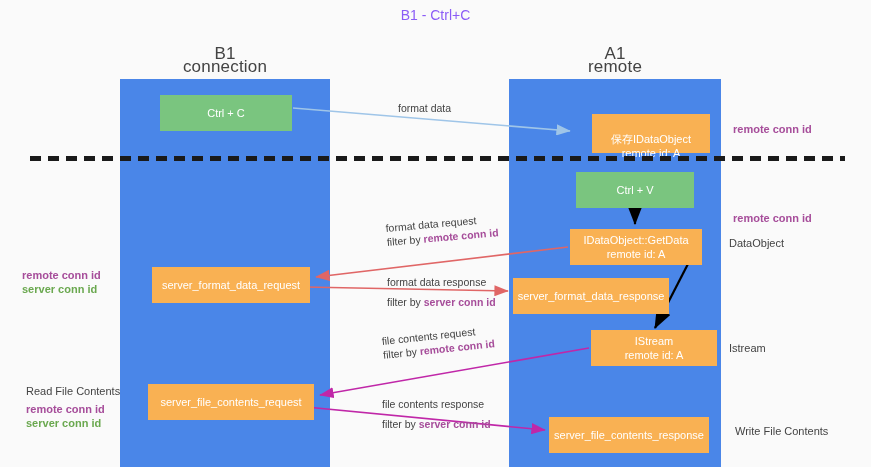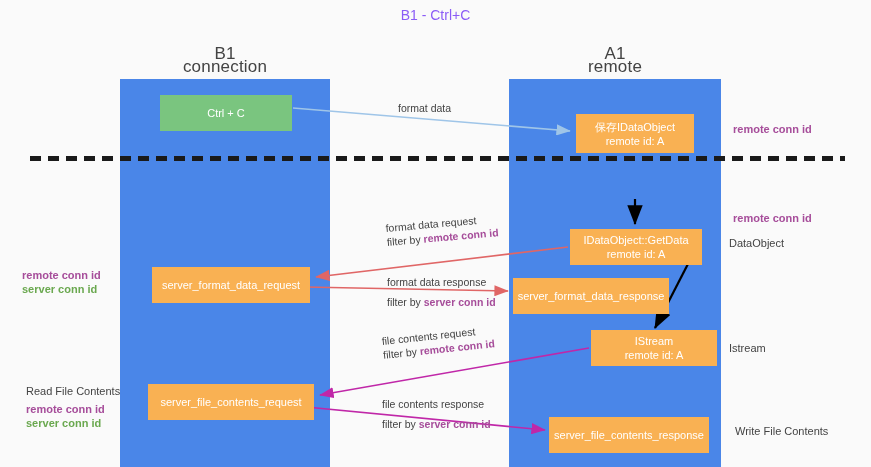--- a/index.html
+++ b/index.html
@@ -63,21 +63,21 @@
     line-height: 14px;
     text-align: center;
     padding: 18px 4px;
     z-index: 6;
   }
   .box.green  { background: #7ac57f; }
   .box.orange { background: #f9b153; }
   .box .ln { display: block; white-space: nowrap; }
 
   #box-ctrlc          { left: 160px; top: 95px;  width: 132px; height: 28px; }
-  #box-save-ido       { left: 576px; top: 114px; width: 118px; height: 39px; }
+  #box-save-ido       { left: 592px; top: 114px; width: 118px; height: 39px; justify-content: space-between; }
   #box-ctrlv          { left: 576px; top: 172px; width: 118px; height: 26px; }
   #box-getdata        { left: 570px; top: 229px; width: 132px; height: 30px; }
   #box-fmt-req        { left: 152px; top: 267px; width: 158px; height: 26px; }
   #box-fmt-resp       { left: 513px; top: 278px; width: 156px; height: 26px; }
   #box-istream        { left: 591px; top: 330px; width: 126px; height: 30px; }
   #box-file-req       { left: 148px; top: 384px; width: 166px; height: 26px; }
   #box-file-resp      { left: 549px; top: 417px; width: 160px; height: 26px; }
 
   
   .side-note {
@@ -192,20 +192,23 @@
 
   <div class="box green" id="box-ctrlc">
     <span class="ln">Ctrl + C</span>
   </div>
 
   <div class="box orange" id="box-save-ido">
     <span class="ln">保存IDataObject</span>
     <span class="ln">remote id: A</span>
   </div>
 
+  <div class="box green" id="box-ctrlv">
+    <span class="ln">Ctrl + V</span>
+  </div>
 
   <div class="box orange" id="box-getdata">
     <span class="ln">IDataObject::GetData</span>
     <span class="ln">remote id: A</span>
   </div>
 
   <div class="box orange" id="box-fmt-req">
     <span class="ln">server_format_data_request</span>
   </div>
 

